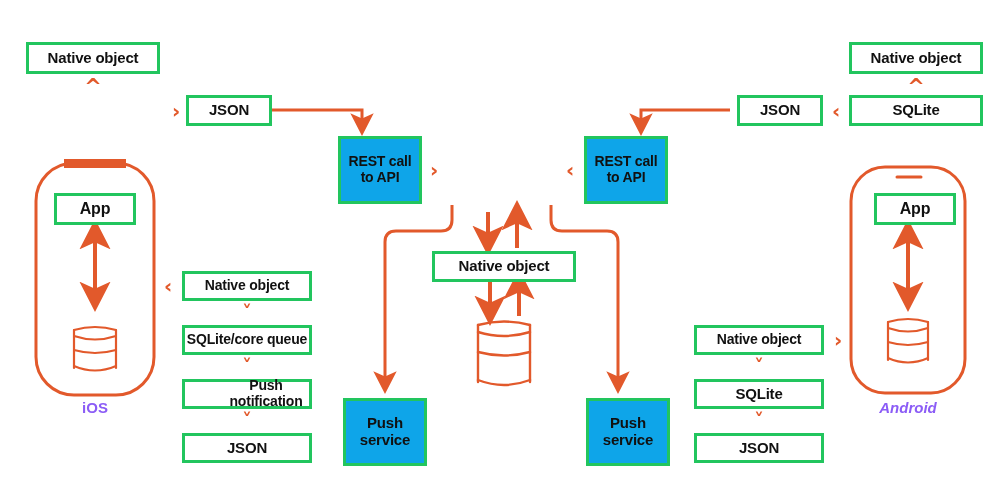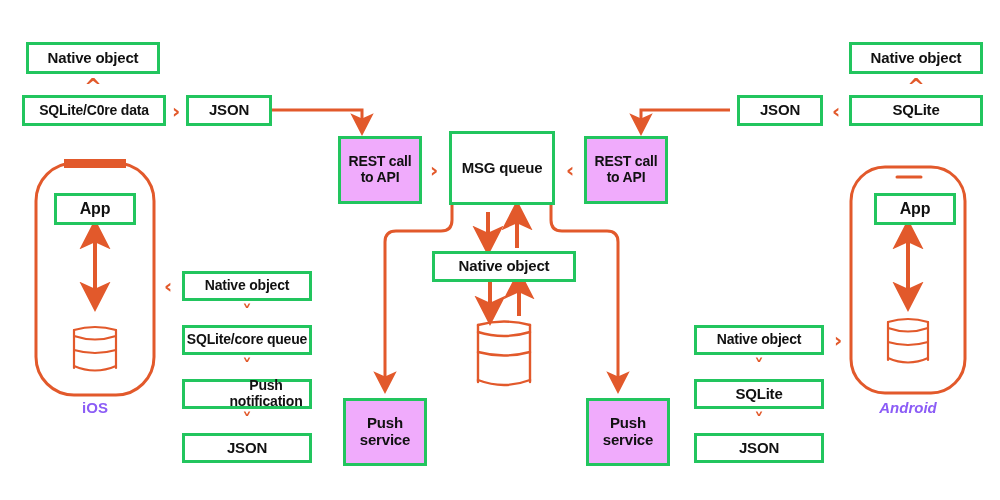--- a/index.html
+++ b/index.html
@@ -33,21 +33,21 @@
     color: #111111;
     font-weight: bold;
     display: flex;
     align-items: center;
     justify-content: center;
     text-align: center;
     line-height: 1.12;
     letter-spacing: -0.2px;
   }
   .box.green {
-    background: #f0abfc;
+    background: #0ea5e9;
   }
   .chev {
     position: absolute;
     color: #E2592B;
     font-weight: bold;
     line-height: 1;
     display: flex;
     align-items: center;
     justify-content: center;
     font-family: "DejaVu Sans", sans-serif;
@@ -119,36 +119,34 @@
       <path d="M478,332 q26,8 52,0"></path>
       <path d="M478,325 L478,382"></path>
       <path d="M530,325 L530,382"></path>
       <path d="M478,352 q26,7 52,0"></path>
       <path d="M478,380 q26,10 52,0"></path>
     </g>
   </svg>
 
   <div class="box" style="left:26px; top:42px; width:134px; height:32px; font-size:15px;">Native object</div>
   <div class="chev" style="left:74px; top:76px; width:38px; height:22px; font-size:21px;">^</div>
-  <div class="box" style="left:22px; top:95px; width:144px; height:31px; font-size:14px;">SQLite/C0re data</div>
   <div class="chev" style="left:168px; top:99px; width:16px; height:24px; font-size:20px;">›</div>
   <div class="box" style="left:186px; top:95px; width:86px; height:31px; font-size:15px;">JSON</div>
 
   <div class="box" style="left:849px; top:42px; width:134px; height:32px; font-size:15px;">Native object</div>
   <div class="chev" style="left:897px; top:76px; width:38px; height:22px; font-size:21px;">^</div>
   <div class="box" style="left:849px; top:95px; width:134px; height:31px; font-size:15px;">SQLite</div>
   <div class="chev" style="left:828px; top:99px; width:16px; height:24px; font-size:20px;">‹</div>
   <div class="box" style="left:737px; top:95px; width:86px; height:31px; font-size:15px;">JSON</div>
 
   <div class="box green" style="left:338px; top:136px; width:84px; height:68px; font-size:14px; flex-direction:column; justify-content:center;">
     <span>REST call</span>
     <span>to API</span>
   </div>
   <div class="chev" style="left:426px; top:158px; width:16px; height:24px; font-size:20px;">›</div>
-  <div class="box" style="left:449px; top:131px; width:106px; height:74px; font-size:15px;">MSG queue</div>
   <div class="chev" style="left:562px; top:158px; width:16px; height:24px; font-size:20px;">‹</div>
   <div class="box green" style="left:584px; top:136px; width:84px; height:68px; font-size:14px; flex-direction:column; justify-content:center;">
     <span>REST call</span>
     <span>to API</span>
   </div>
 
   <div class="box" style="left:432px; top:251px; width:144px; height:31px; font-size:15px;">Native object</div>
 
 
   <div class="box green" style="left:343px; top:398px; width:84px; height:68px; font-size:15px; flex-direction:column; justify-content:center;">

